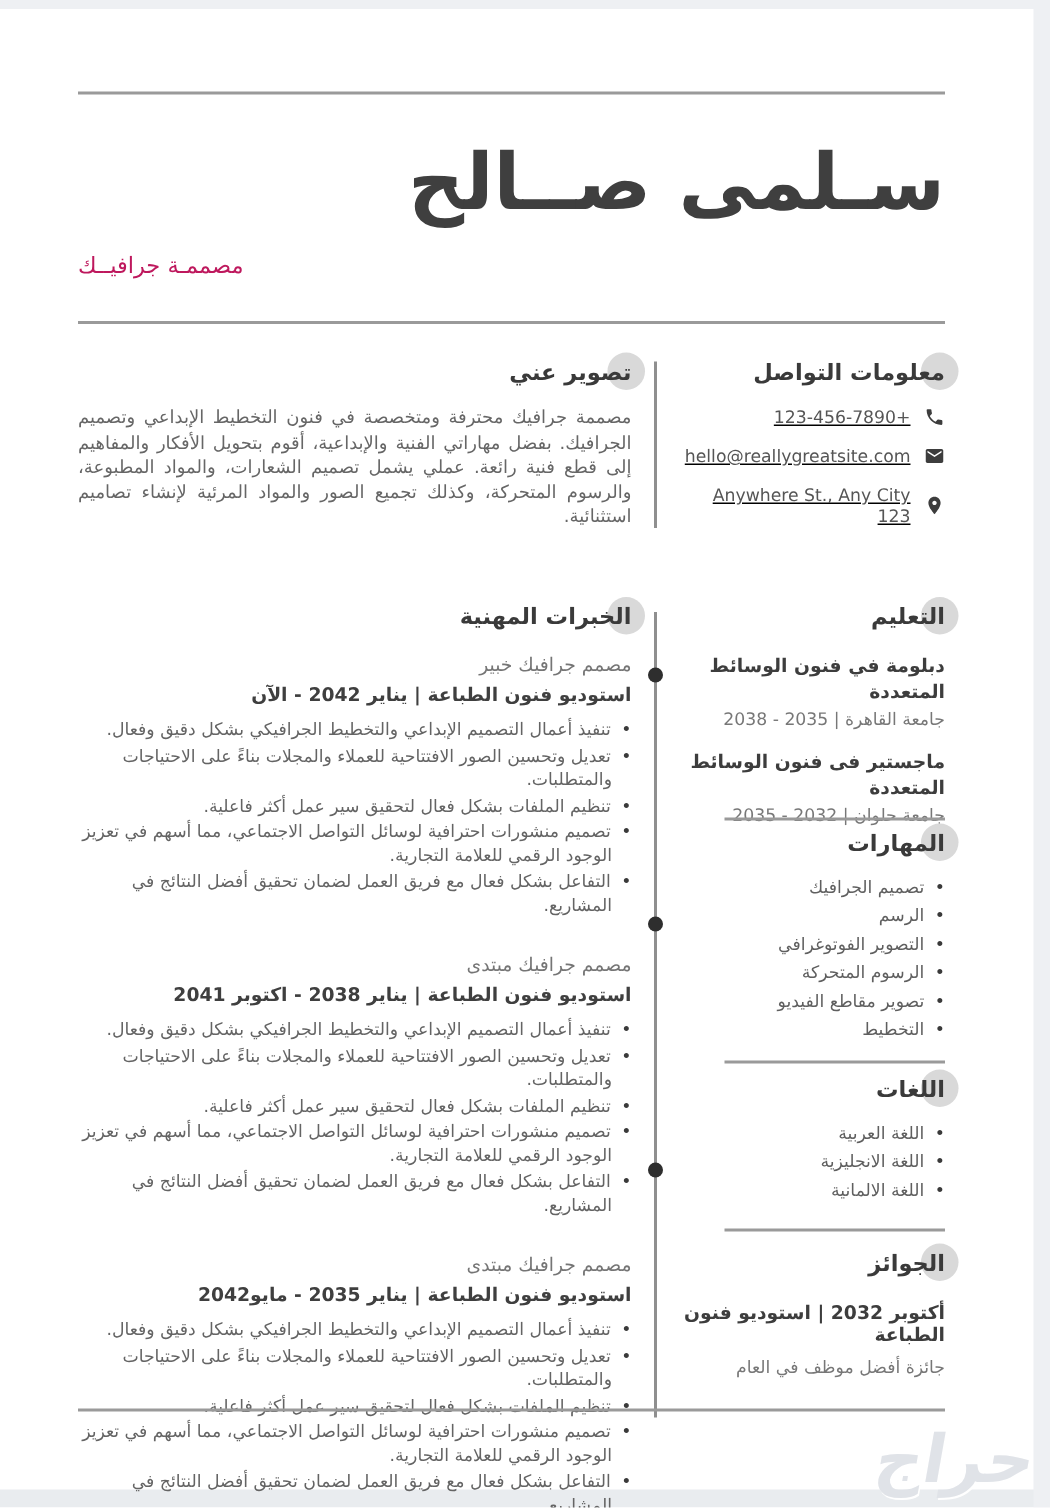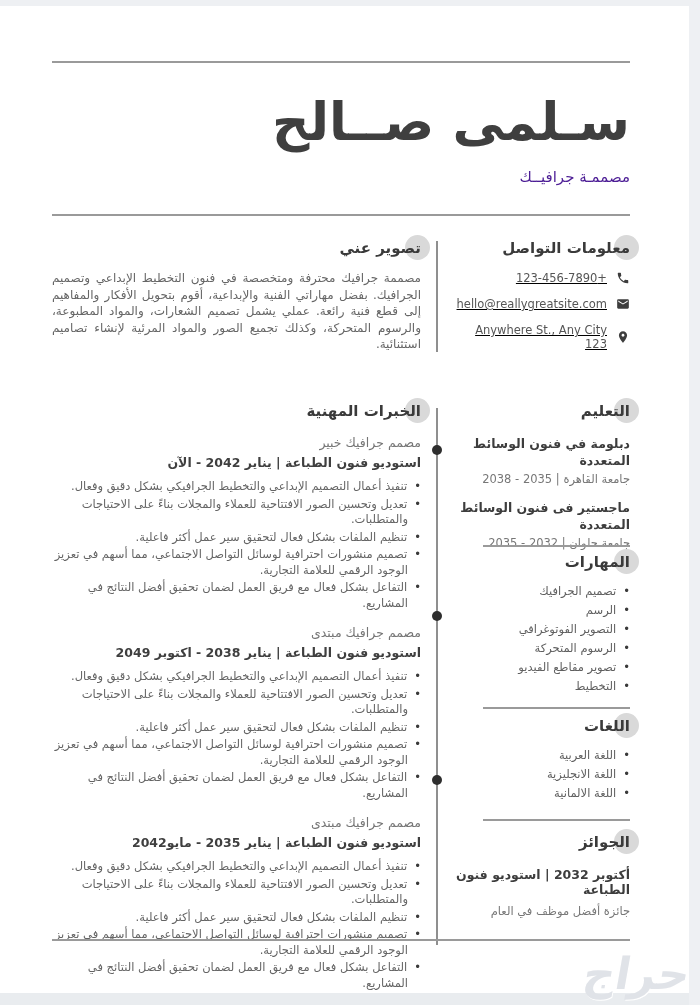--- a/index.html
+++ b/index.html
@@ -16,22 +16,22 @@
   .page{position:absolute;inset:0;direction:rtl;}
 
   .hrule{position:absolute;height:2px;background:#9a9a9a;}
   .rule-top{left:52px;top:61px;width:578px;}
   .rule-header{left:52px;top:214px;width:578px;}
   .rule-bottom{left:52px;top:939px;width:578px;}
 
   
   .name{position:absolute;left:52px;top:84px;width:578px;text-align:right;
         font-size:52px;font-weight:bold;color:#3f3f3f;line-height:76px;}
-  .subtitle{position:absolute;left:52px;top:168px;width:578px;text-align:right;
-        font-size:15px;color:#4c1d95;letter-spacing:1px;}
+  .subtitle{position:absolute;left:52px;top:168px;width:578px;text-align:left;
+        font-size:15px;color:#be185d;letter-spacing:1px;}
 
   
   .vdiv{position:absolute;width:2px;background:#8f8f8f;left:436px;}
   .vdiv-a{top:241px;height:111px;}
   .vdiv-b{top:408px;height:537px;}
   .tdot{position:absolute;left:432px;width:10px;height:10px;border-radius:50%;background:#2e2e2e;}
 
   
   .sec-head{position:relative;display:inline-block;font-size:15px;font-weight:bold;
             color:#3a3a3a;line-height:22px;}
@@ -65,21 +65,21 @@
   .award-desc{font-size:11.5px;color:#777;margin-top:7px;}
 
   
   .main-sec{position:absolute;left:52px;width:369px;text-align:right;}
   .sec-about{top:237px;}
   .sec-experience{top:400px;}
   .about-text{font-size:12px;color:#666;line-height:16.5px;margin-top:11px;
               text-align:justify;}
 
   .job{margin-top:13px;}
-  .job + .job{margin-top:14px;}
+  .job + .job{margin-top:24px;}
   .job-title{font-size:12.5px;color:#757575;line-height:16px;}
   .job-org{font-size:12.5px;font-weight:bold;color:#3f3f3f;line-height:17px;margin-top:3px;}
   ul.job-bullets{list-style:none;margin:8px 0 0 0;padding:0;}
   ul.job-bullets li{font-size:11.5px;color:#646464;line-height:15.5px;margin-top:2px;
                     padding-right:13px;text-indent:-13px;text-align:right;}
   ul.job-bullets li::before{content:"•";color:#3a3a3a;margin-left:7px;}
 
   
   .watermark{position:absolute;left:auto;right:10px;top:948px;direction:rtl;
              font-size:44px;font-weight:bold;color:#e0e3e8;
@@ -207,21 +207,21 @@
         <li>تنفيذ أعمال التصميم الإبداعي والتخطيط الجرافيكي بشكل دقيق وفعال.</li>
         <li>تعديل وتحسين الصور الافتتاحية للعملاء والمجلات بناءً على الاحتياجات والمتطلبات.</li>
         <li>تنظيم الملفات بشكل فعال لتحقيق سير عمل أكثر فاعلية.</li>
         <li>تصميم منشورات احترافية لوسائل التواصل الاجتماعي، مما أسهم في تعزيز الوجود الرقمي للعلامة التجارية.</li>
         <li>التفاعل بشكل فعال مع فريق العمل لضمان تحقيق أفضل النتائج في المشاريع.</li>
       </ul>
     </div>
 
     <div class="job">
       <div class="job-title">مصمم جرافيك مبتدى</div>
-      <div class="job-org">استوديو فنون الطباعة | يناير 2038 - اكتوبر 2049</div>
+      <div class="job-org">استوديو فنون الطباعة | يناير 2038 - اكتوبر 2041</div>
       <ul class="job-bullets">
         <li>تنفيذ أعمال التصميم الإبداعي والتخطيط الجرافيكي بشكل دقيق وفعال.</li>
         <li>تعديل وتحسين الصور الافتتاحية للعملاء والمجلات بناءً على الاحتياجات والمتطلبات.</li>
         <li>تنظيم الملفات بشكل فعال لتحقيق سير عمل أكثر فاعلية.</li>
         <li>تصميم منشورات احترافية لوسائل التواصل الاجتماعي، مما أسهم في تعزيز الوجود الرقمي للعلامة التجارية.</li>
         <li>التفاعل بشكل فعال مع فريق العمل لضمان تحقيق أفضل النتائج في المشاريع.</li>
       </ul>
     </div>
 
     <div class="job">

